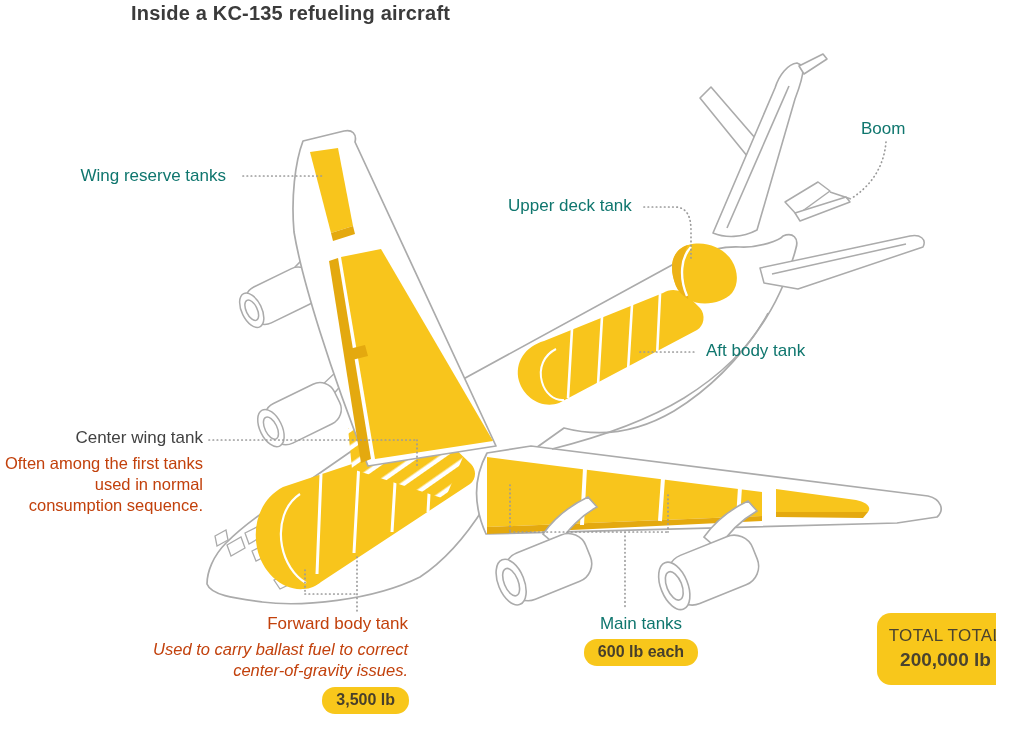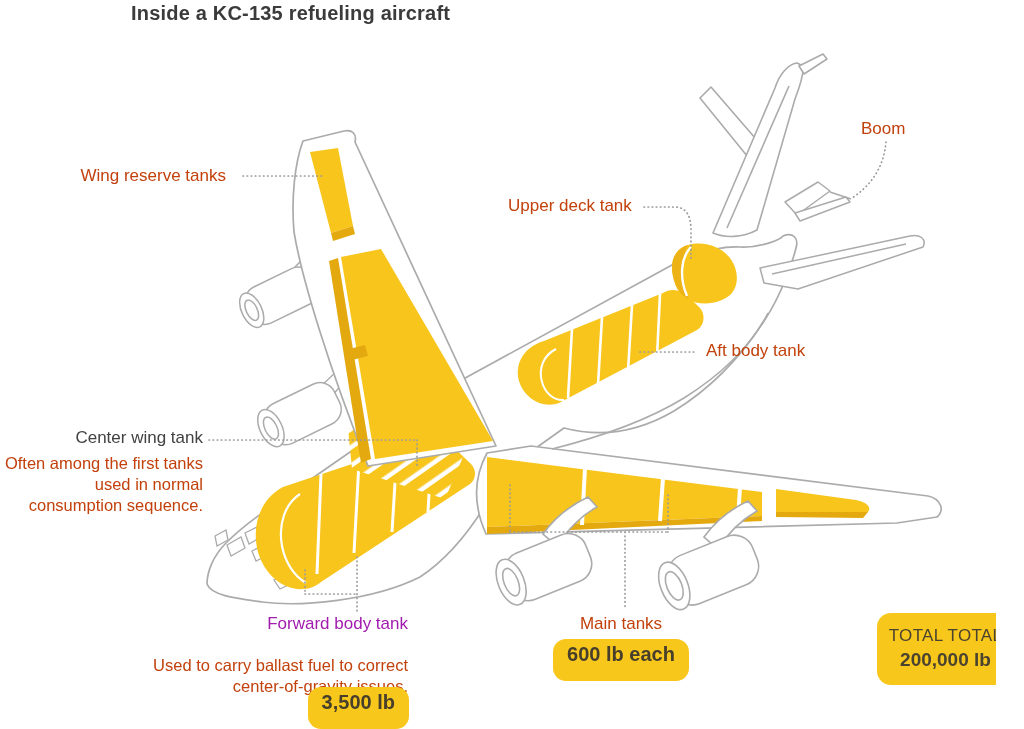--- a/index.html
+++ b/index.html
@@ -1,25 +1,25 @@
 <!DOCTYPE html>
 <html><head>
 <meta charset="utf-8">
 <style>
   html,body{margin:0;padding:0;background:#ffffff;}
   body{font-family:"Liberation Sans", sans-serif;}
   .stage{position:relative;width:996px;height:729px;background:#ffffff;overflow:hidden;}
   .stage svg{position:absolute;left:0;top:0;}
   .title{position:absolute;left:131px;top:2px;font-size:20px;font-weight:700;color:#3b3b3b;letter-spacing:.2px;}
-  .lbl{position:absolute;font-size:17px;color:#c2410c;line-height:1.2;}
+  .lbl{position:absolute;font-size:17px;color:#0f766e;line-height:1.2;}
   .desc{position:absolute;font-size:16.5px;color:#c2410c;line-height:21px;}
   .ta-r{text-align:right;}
   .ta-c{text-align:center;}
-  .badge{display:inline-block;background:#F8C71B;color:#473F2B;font-weight:700;font-size:20px;
-         padding:4px 14px 15px 14px;border-radius:13px;white-space:nowrap;}
+  .badge{display:inline-block;background:#F8C71B;color:#473F2B;font-weight:700;font-size:16px;
+         padding:4px 14px 5px 14px;border-radius:13px;white-space:nowrap;}
   .badge-wrap{position:absolute;}
   .total-box{position:absolute;left:877px;top:613px;width:137px;background:#F8C71B;border-radius:14px;
              text-align:center;padding:13px 0 14px 0;color:#4a432f;}
   .total-box .t1{font-size:17px;letter-spacing:.3px;}
   .total-box .t2{font-size:19px;font-weight:700;margin-top:3px;}
 </style>
 </head>
 <body>
 
 <div class="stage">
@@ -148,27 +148,27 @@
 
   <div class="lbl" style="left:508px;top:196px;">Upper deck tank</div>
 
   <div class="lbl" style="left:861px;top:119px;">Boom</div>
 
   <div class="lbl" style="left:706px;top:341px;">Aft body tank</div>
 
   <div class="lbl ta-r" style="left:3px;top:428px;width:200px;color:#424242;">Center wing tank</div>
   <div class="desc ta-r" style="left:3px;top:453px;width:200px;">Often among the first tanks used in normal consumption sequence.</div>
 
-  <div class="lbl ta-r" style="left:158px;top:614px;width:250px;color:#a21caf;">Forward body tank</div>
-  <div class="desc ta-r" style="left:118px;top:655px;width:290px;">Used to carry ballast fuel to correct center-of-gravity issues.</div>
+  <div class="lbl ta-r" style="left:158px;top:614px;width:250px;color:#c2410c;">Forward body tank</div>
+  <div class="desc ta-r" style="left:118px;top:639px;width:290px;font-style:italic;">Used to carry ballast fuel to correct center-of-gravity issues.</div>
   <div class="badge-wrap ta-r" style="left:118px;top:687px;width:291px;">
     <span class="badge">3,500 lb</span>
   </div>
 
-  <div class="badge-wrap ta-c" style="left:546px;top:614px;width:150px;">
+  <div class="badge-wrap ta-c" style="left:566px;top:614px;width:150px;">
     <div class="lbl" style="position:static;">Main tanks</div>
     <div style="margin-top:5px;">
       <span class="badge">600 lb each</span>
     </div>
   </div>
 
   <div class="total-box">
     <div class="t1">TOTAL TOTAL</div>
     <div class="t2">200,000 lb</div>
   </div>

